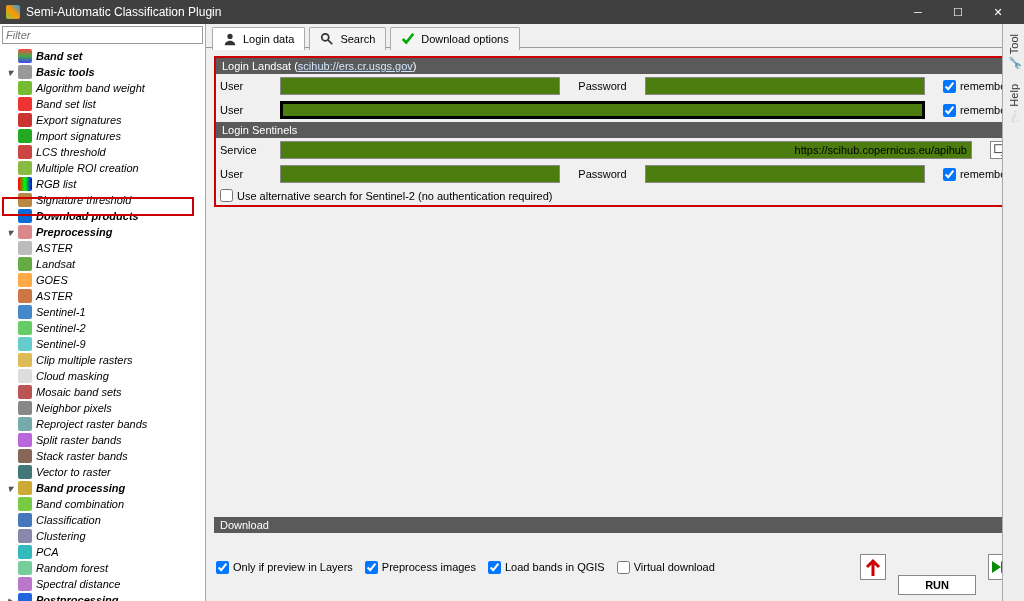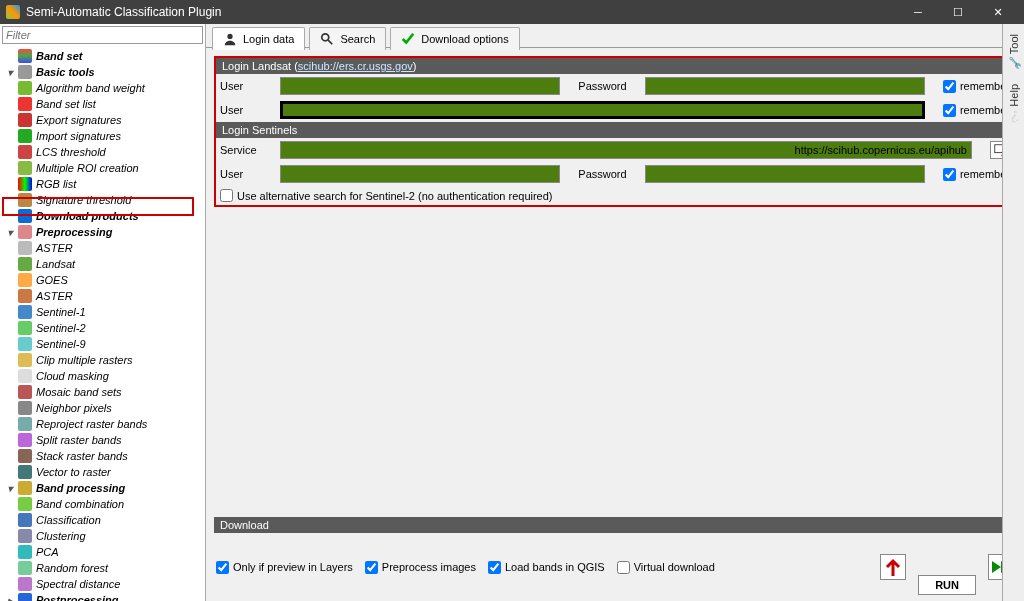--- a/index.html
+++ b/index.html
@@ -36,21 +36,21 @@
 .formrow input[type=text], .formrow input[type=password] { flex: 1; border: 1px solid #888; height: 18px; padding: 0 4px; background:#4d7c0f;text-align:right; }
 .formrow .chk { display: flex; align-items: center; gap: 4px; }
 .bigblack input { border: 3px solid #000 !important; }
 .svcbtn { width: 20px; height: 18px; border:1px solid #888; background:#fff; display:flex;align-items:center;justify-content:center; }
 .svcbtn svg{width:14px;height:14px;}
 
 .dlbar { background:#5a5a5a; color:#fff; padding:2px 6px; margin: 0 8px; }
 .bottombar { display:flex; align-items:center; padding:6px 10px; gap:12px; }
 .bottombar .chk { display:flex; align-items:center; gap:4px; }
 .bottombar .spacer{flex:1;}
-.runbtn { border:1px solid #888; background:#fff; padding:3px 16px; display:flex;align-items:flex-end;gap:4px; font-weight:bold;margin-top:36px; }
+.runbtn { border:1px solid #888; background:#fff; padding:3px 26px; display:flex;align-items:flex-end;gap:4px; font-weight:bold;margin-top:36px; }
 .arrowbtn { width:26px;height:26px;border:1px solid #888;background:#fff;display:flex;align-items:center;justify-content:center;}
 
 .righttabs { position:absolute; right:0; top:24px; width:22px; background:#eee; border-left:1px solid #aaa; height:577px; display:flex; flex-direction:column; align-items:center; padding-top:10px; gap:14px; }
 .righttabs .vtab { writing-mode: vertical-rl; transform: rotate(180deg); font-size:11px; color:#333; display:flex;align-items:center;gap:4px;}
 .righttabs .ic{width:12px;height:12px;display:inline-block;}
 
 
 .ic-bandset{background:linear-gradient(#f44,#4a4,#44f);} .ic-tools{background:#999;}
 .ic-abw{background:#7b3;} .ic-bsl{background:#e33;} .ic-exp{background:#c33;}
 .ic-imp{background:#2a2;} .ic-lcs{background:#c44;} .ic-mroi{background:#8b4;}

